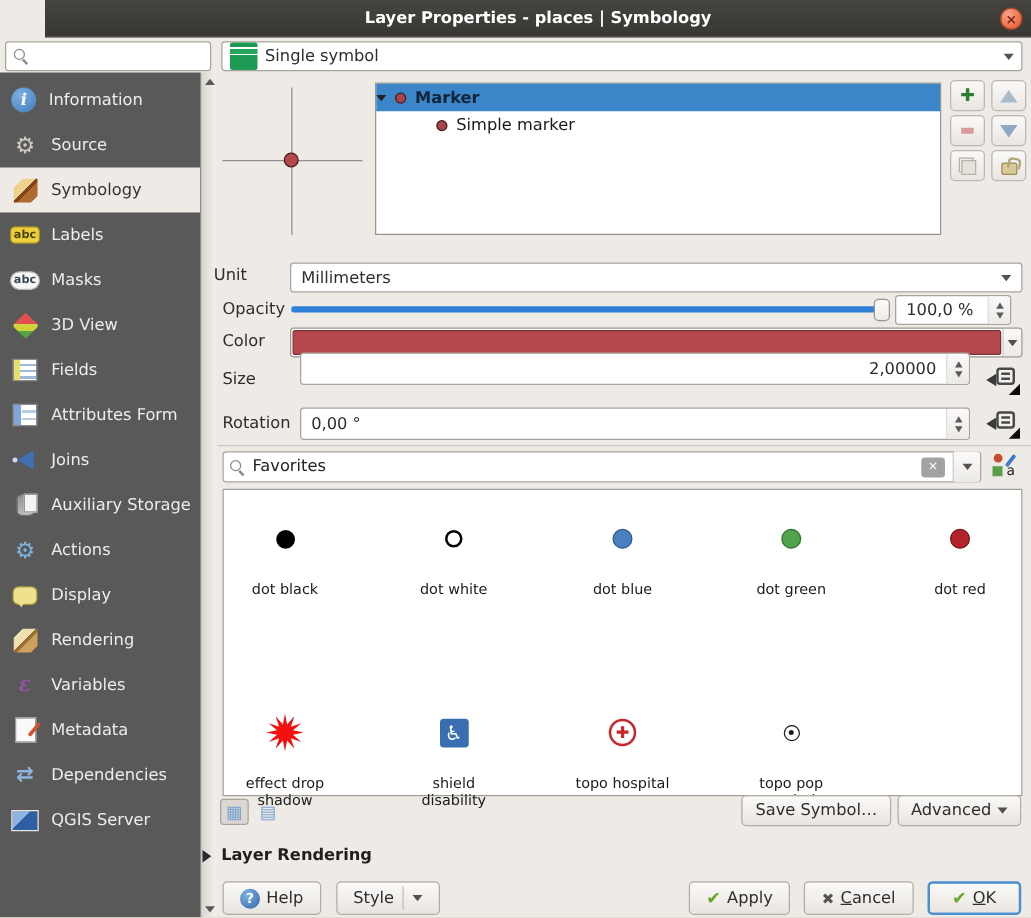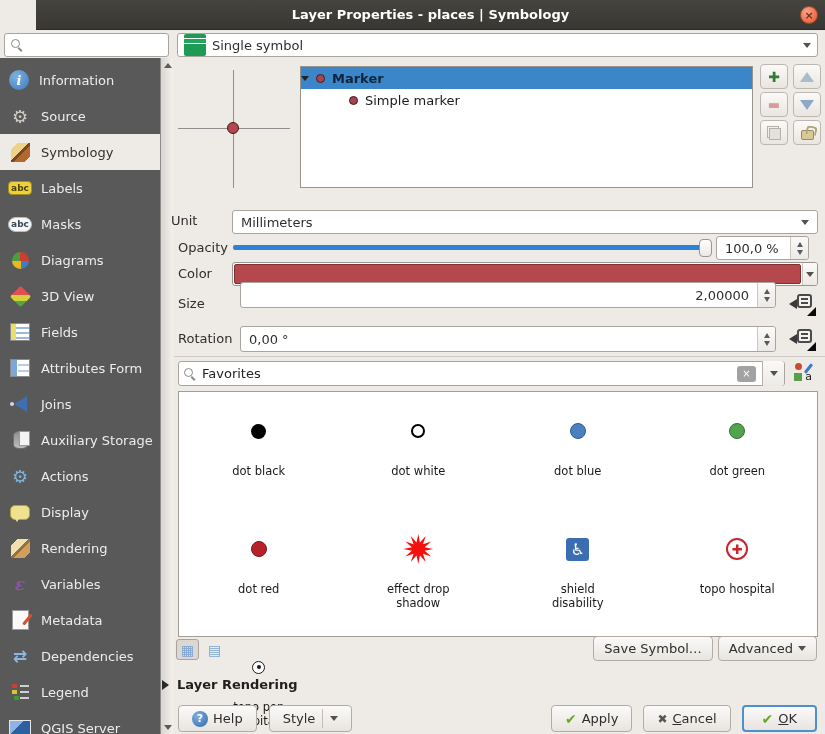--- a/index.html
+++ b/index.html
@@ -175,22 +175,22 @@
     display:flex; align-items:center; justify-content:center; flex:none; }
   .stylemgr { position:absolute; left:793px; top:363px; width:20px; height:20px; }
   .stylemgr .r { position:absolute; left:2px; top:0; width:7px; height:7px; border-radius:50%; background:#cc4a2e; }
   .stylemgr .g { position:absolute; left:1px; bottom:2px; width:8px; height:8px; background:#5a9e4a; }
   .stylemgr .a { position:absolute; right:1px; bottom:0; font-size:11px; color:#1a1a1a; }
   .stylemgr .pencil { position:absolute; right:3px; top:0; width:3px; height:11px; background:#3a7ad0;
     transform:rotate(38deg); border-radius:1px; }
 
   
   .sym-panel { position:absolute; left:178px; top:391px; width:640px; height:246px; background:#fff;
-    border:1px solid #a29d96; display:grid; grid-template-columns:repeat(4,1fr);
-    grid-auto-rows:118px; padding-top:6px; }
+    border:1px solid #a29d96; display:grid; grid-template-columns:repeat(5,1fr);
+    grid-auto-rows:118px; padding-top:6px;gap:37px; }
   .sym-item { display:flex; flex-direction:column; align-items:center; }
   .sym-icon { height:66px; display:flex; align-items:center; justify-content:center; }
   .sym-label { font-size:11.5px; color:#1a1a1a; text-align:center; line-height:1.25; max-width:86px; }
   .dot { border-radius:50%; }
   .dot.black { width:15px; height:15px; background:#000; }
   .dot.white { width:14px; height:14px; background:#fff; border:2px solid #000; }
   .dot.blue  { width:16px; height:16px; background:#4b80c0; border:1px solid #2d5a8e; }
   .dot.green { width:16px; height:16px; background:#52a34e; border:1px solid #33702f; }
   .dot.red   { width:16px; height:16px; background:#b5222b; border:1px solid #7d1118; }
   .star12 { width:30px; height:30px; background:#f50f0f; filter:drop-shadow(3px 3px 2px rgba(0,0,0,.45));
@@ -266,24 +266,20 @@
         </span>
       <span>Labels</span>
     </div>
     <div class="side-item">
       <span class="ico">
           <span class="ico ic-masks">abc</span>
         </span>
       <span>Masks</span>
     </div>
     <div class="side-item">
-      <span class="ico ic-pie"></span>
-      <span>Diagrams</span>
-    </div>
-    <div class="side-item">
       <span class="ico ic-cube"></span>
       <span>3D View</span>
     </div>
     <div class="side-item">
       <span class="ico ic-fields"></span>
       <span>Fields</span>
     </div>
     <div class="side-item">
       <span class="ico ic-form"></span>
       <span>Attributes Form</span>
@@ -312,24 +308,20 @@
       <span class="ico ic-var">ε</span>
       <span>Variables</span>
     </div>
     <div class="side-item">
       <span class="ico ic-meta"></span>
       <span>Metadata</span>
     </div>
     <div class="side-item">
       <span class="ico ic-dep">⇄</span>
       <span>Dependencies</span>
-    </div>
-    <div class="side-item">
-      <span class="ico ic-legend"></span>
-      <span>Legend</span>
     </div>
     <div class="side-item">
       <span class="ico ic-server"></span>
       <span>QGIS Server</span>
     </div>
   </div>
   <div class="side-scroll">
     <span class="up">
         <span class="tri-up"></span>
       </span>

